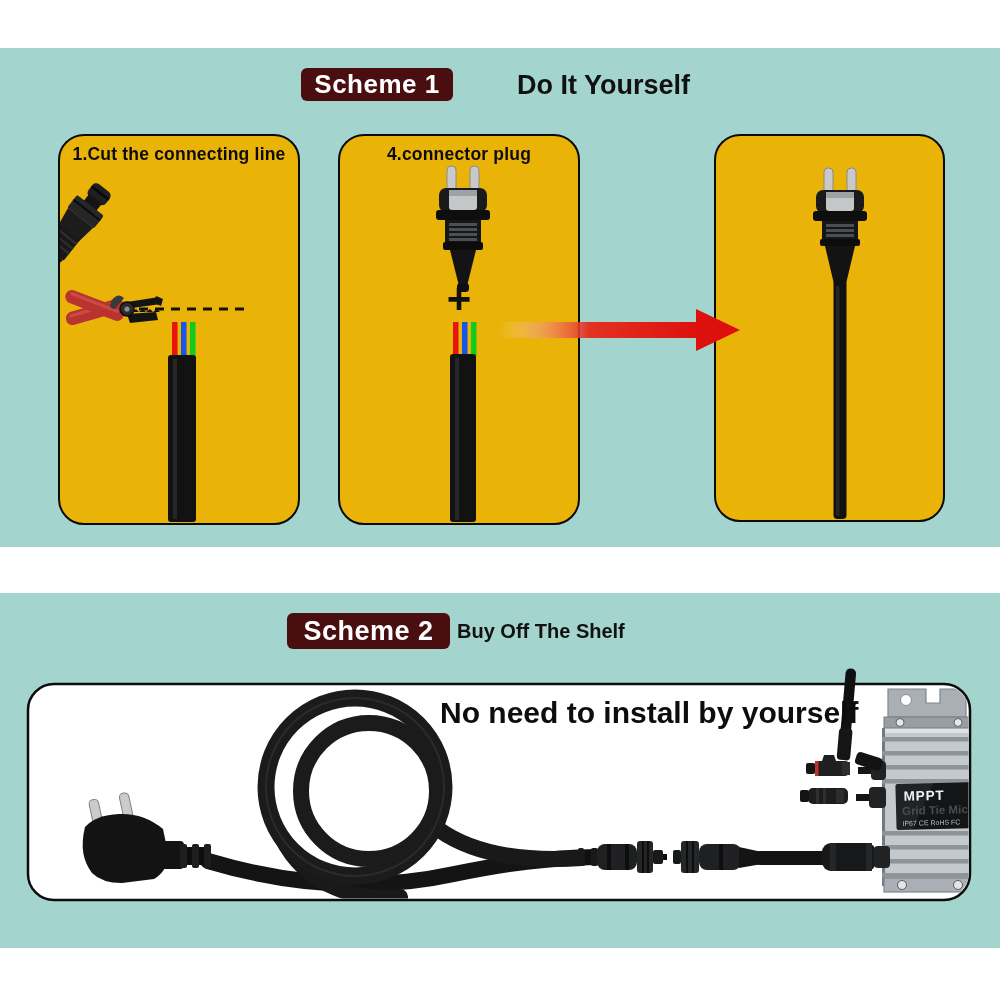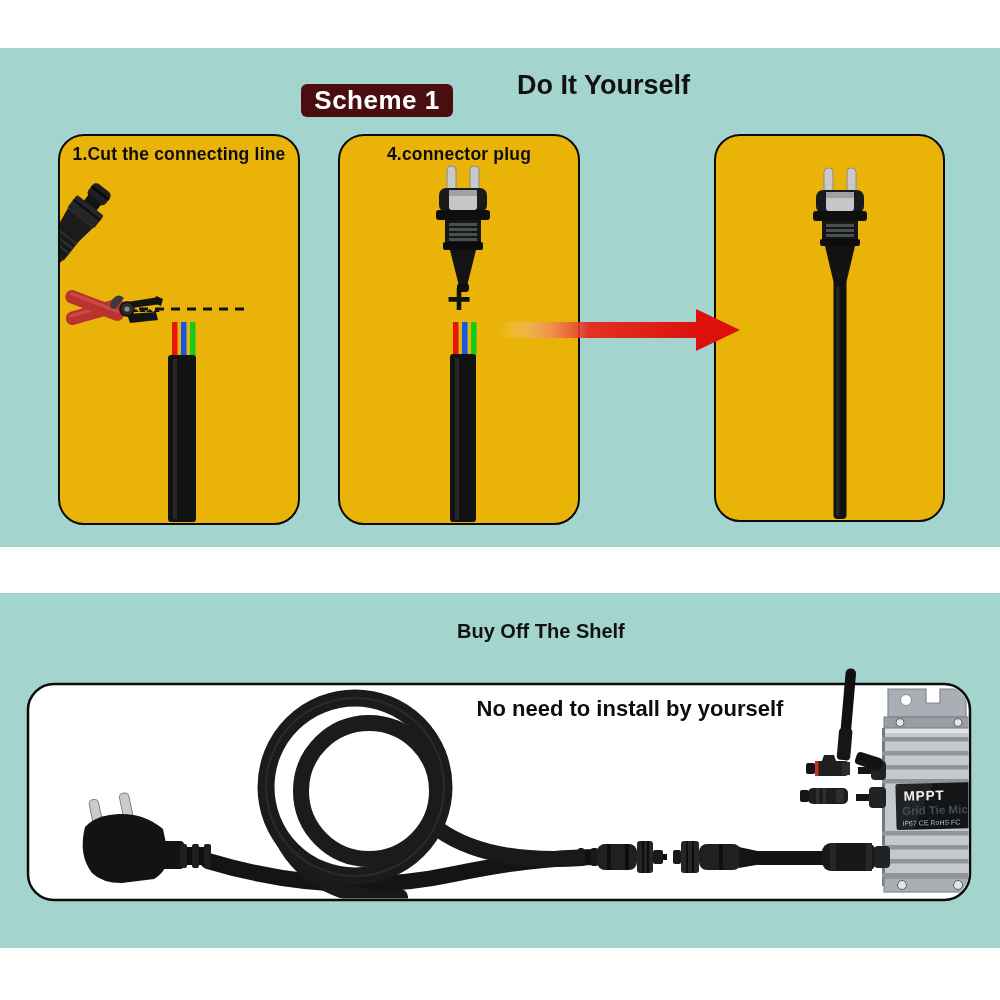--- a/index.html
+++ b/index.html
@@ -4,37 +4,37 @@
 <style>
   html,body{margin:0;padding:0;background:#ffffff;}
   #canvas{
     position:relative;width:1000px;height:1000px;overflow:hidden;background:#ffffff;
     font-family:"Liberation Sans","DejaVu Sans",sans-serif;
   }
   .abs{position:absolute;}
   .teal{background:#a3d5ce;}
   .badge{
     background:#4a0e11;color:#ffffff;font-weight:700;text-align:center;
-    border-radius:6px;letter-spacing:0.5px;margin-top:16px;
+    border-radius:6px;letter-spacing:0.5px;
   }
   .sec-title{color:#111111;font-weight:700;white-space:nowrap;}
   .panel{
     background:#eab308;border:2.5px solid #0b0b0b;border-radius:26px;
     box-sizing:border-box;overflow:hidden;
   }
   .panel-label{
     position:absolute;left:0;right:0;top:8px;text-align:center;
     color:#0d0d0d;font-weight:700;font-size:17.5px;letter-spacing:0.2px;
   }
   .plus{
     position:absolute;left:0;right:0;top:144px;text-align:center;
     color:#111111;font-weight:700;font-size:42px;line-height:38px;
   }
   .note{
-    color:#0d0d0d;font-weight:700;font-size:22px;text-align:center;white-space:nowrap;
+    color:#0d0d0d;font-weight:700;font-size:30px;text-align:center;white-space:nowrap;
   }
   svg{display:block;}
 </style>
 </head>
 <body>
 
 <div id="canvas">
 
   <div class="abs teal" style="left:0;top:48px;width:1000px;height:499px;"></div>
   <div class="abs teal" style="left:0;top:593px;width:1000px;height:355px;"></div>
@@ -152,20 +152,21 @@
         <stop offset="0" stop-color="#ffeeec" stop-opacity="0"></stop>
         <stop offset="0.16" stop-color="#f5a59a" stop-opacity="0.45"></stop>
         <stop offset="0.45" stop-color="#e42a19" stop-opacity="0.95"></stop>
         <stop offset="1" stop-color="#dd100d"></stop>
       </linearGradient>
     </defs>
     <rect x="0" y="17" width="198" height="16" fill="url(#fadeRed)"></rect>
     <polygon points="196,4 240,25 196,46" fill="#dd100d"></polygon>
   </svg>
 
+  <div class="abs badge" style="left:287px;top:613px;width:163px;height:36px;line-height:36px;font-size:27px;">Scheme 2</div>
   <div class="abs sec-title" style="left:457px;top:614px;height:34px;line-height:34px;font-size:20px;">Buy Off The Shelf</div>
 
   <svg class="abs" style="left:22px;top:655px;z-index:1;" width="956" height="255" viewBox="0 0 956 255">
     <defs>
       <clipPath id="pclip">
           <rect x="7.5" y="30.5" width="939" height="213" rx="25"></rect>
         </clipPath>
     </defs>
 
     <rect x="6" y="29" width="942" height="216" rx="26" fill="#ffffff" stroke="#0c0c0c" stroke-width="2.5"></rect>

